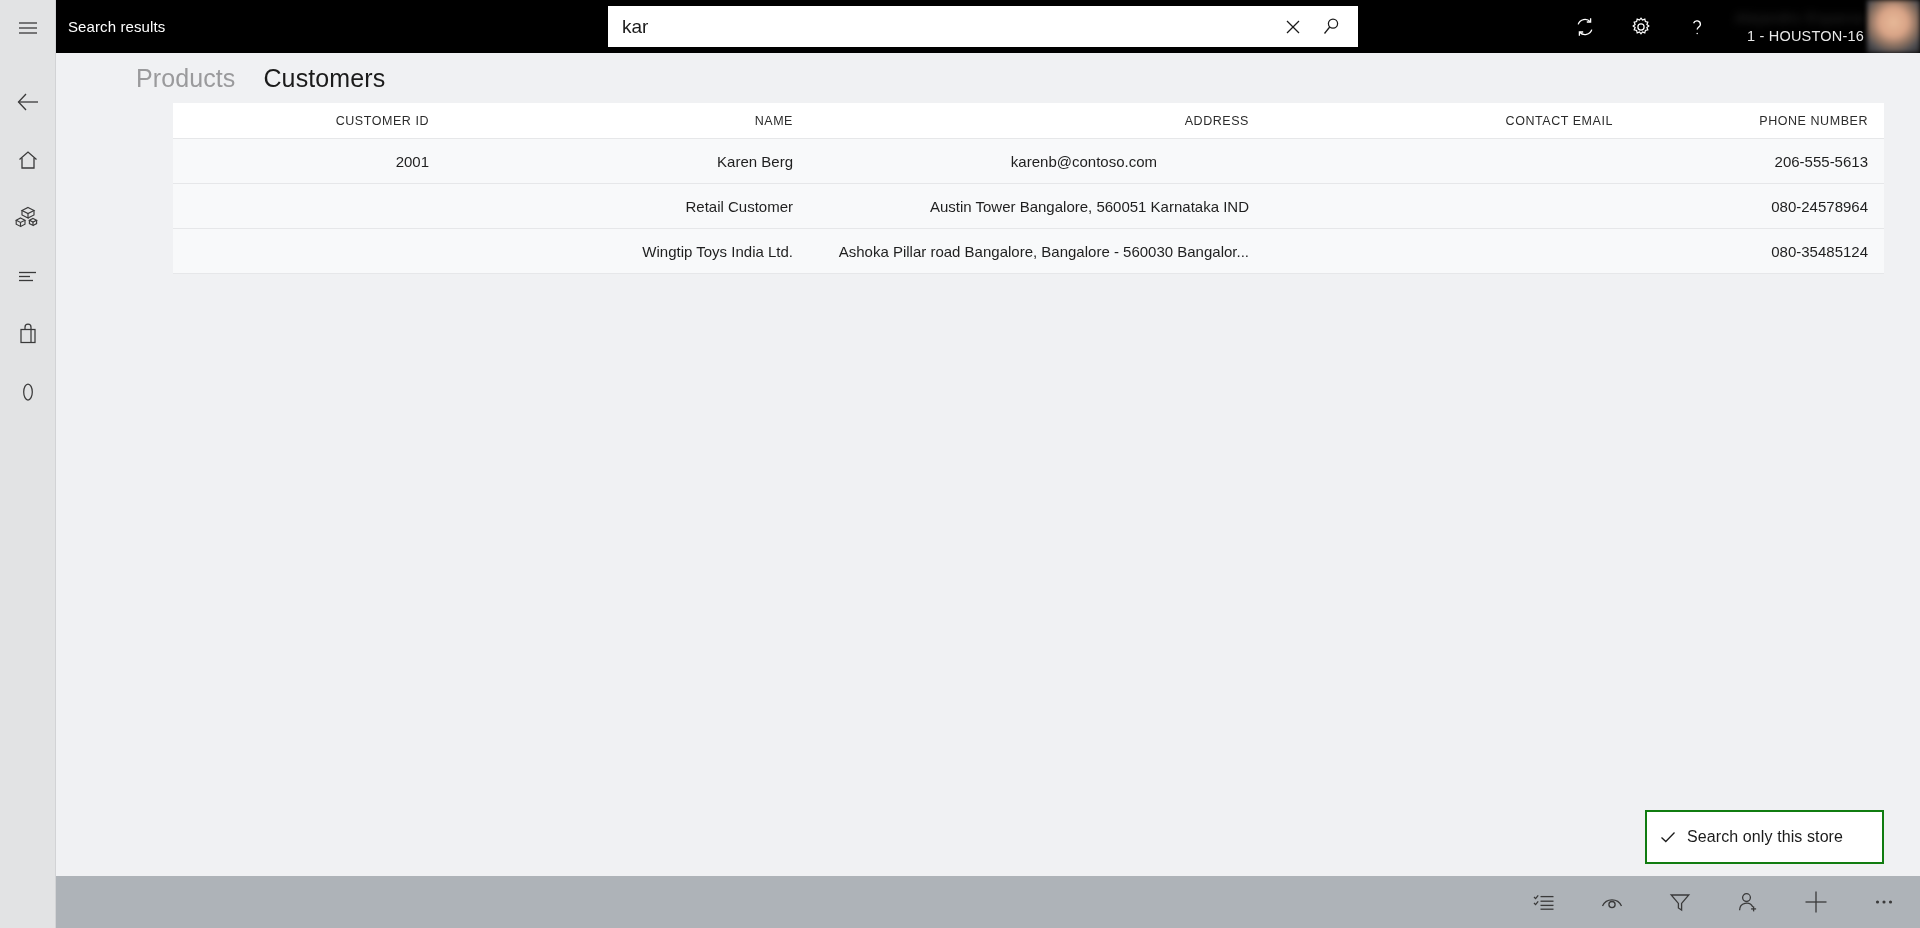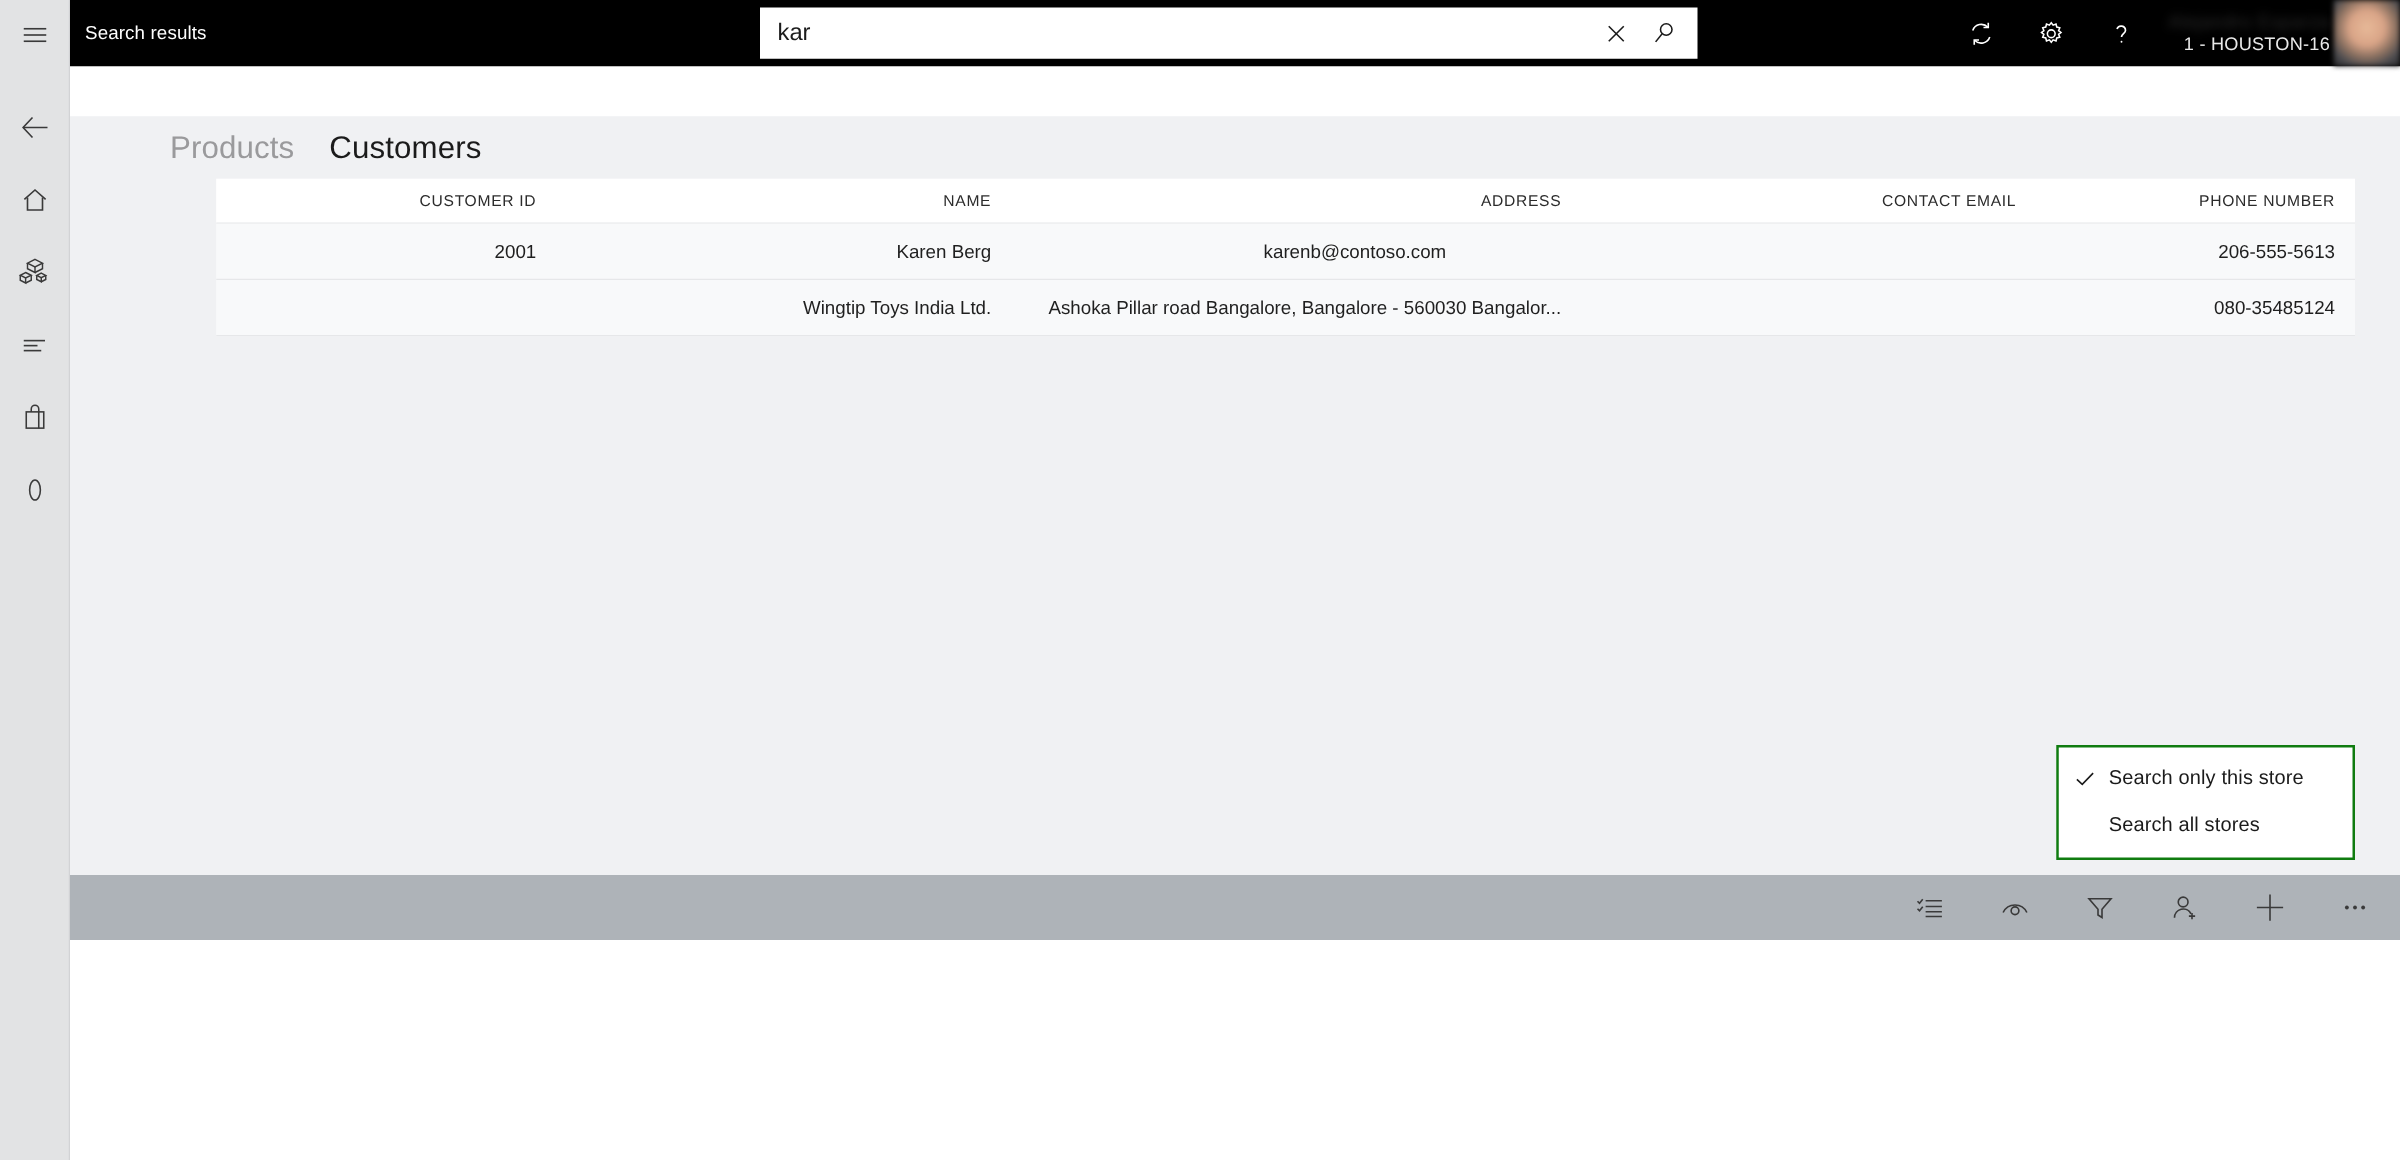--- a/index.html
+++ b/index.html
@@ -35,23 +35,22 @@
   .rail-btn:first-child { margin-top: 0; }
   .rail-gap-1 { margin-top: 18px; }
   .rail-gap-2 { margin-top: 2px; }
   .rail svg { display: block; }
 
   
   .main {
     flex: 1 1 auto;
     display: flex;
     flex-direction: column;
-    height: 752px;
+    height: 928px;
     min-width: 0;
-    gap: 40px;
   }
 
   
   .topbar {
     height: 53px;
     flex: 0 0 53px;
     background: #000000;
     display: flex;
     align-items: center;
     position: relative;
@@ -386,48 +385,47 @@
             <div class="cell c-phone">PHONE NUMBER</div>
           </div>
 
           <div class="grid-row grid-body-row">
             <div class="cell c-id">2001</div>
             <div class="cell c-name">Karen Berg</div>
             <div class="cell c-mail">karenb@contoso.com</div>
             <div class="cell c-phone">206-555-5613</div>
           </div>
 
+          <div class="grid-row grid-body-row">
+            <div class="cell c-id"></div>
+            <div class="cell c-name">Retail Customer</div>
+            <div class="cell c-addr">Austin Tower Bangalore, 560051 Karnataka IND</div>
+            <div class="cell c-mail"></div>
+            <div class="cell c-phone">080-24578964</div>
+          </div>
 
           <div class="grid-row grid-body-row">
             <div class="cell c-id"></div>
             <div class="cell c-name">Wingtip Toys India Ltd.</div>
             <div class="cell c-addr">Ashoka Pillar road Bangalore, Bangalore - 560030 Bangalor...</div>
             <div class="cell c-mail"></div>
             <div class="cell c-phone">080-35485124</div>
           </div>
 
         </div>
 
         <div class="popup">
           <div class="popup-item">
             <span class="popup-check">
               <svg width="18" height="18" viewBox="0 0 18 18" fill="none" stroke="currentColor" stroke-width="1.3">
                 <polyline points="2.5,9.5 6.8,13.5 15.5,4.5"></polyline>
               </svg>
             </span>
             <span class="popup-label">Search only this store</span>
           </div>
-          <div class="popup-item">
-            <span class="popup-check empty">
-              <svg width="18" height="18" viewBox="0 0 18 18" fill="none" stroke="currentColor" stroke-width="1.3">
-                <polyline points="2.5,9.5 6.8,13.5 15.5,4.5"></polyline>
-              </svg>
-            </span>
-            <span class="popup-label">Search all stores</span>
-          </div>
         </div>
       </div>
 
       <div class="footer">
         <div class="footer-icon">
           <svg width="24" height="24" viewBox="0 0 24 24" fill="none" stroke="currentColor" stroke-width="1.3">
             <polyline points="2,7 3.6,8.6 6.2,5.4"></polyline>
             <polyline points="2,13 3.6,14.6 6.2,11.4"></polyline>
             <line x1="8.5" y1="6.6" x2="21.5" y2="6.6"></line>
             <line x1="8.5" y1="11.2" x2="21.5" y2="11.2"></line>

